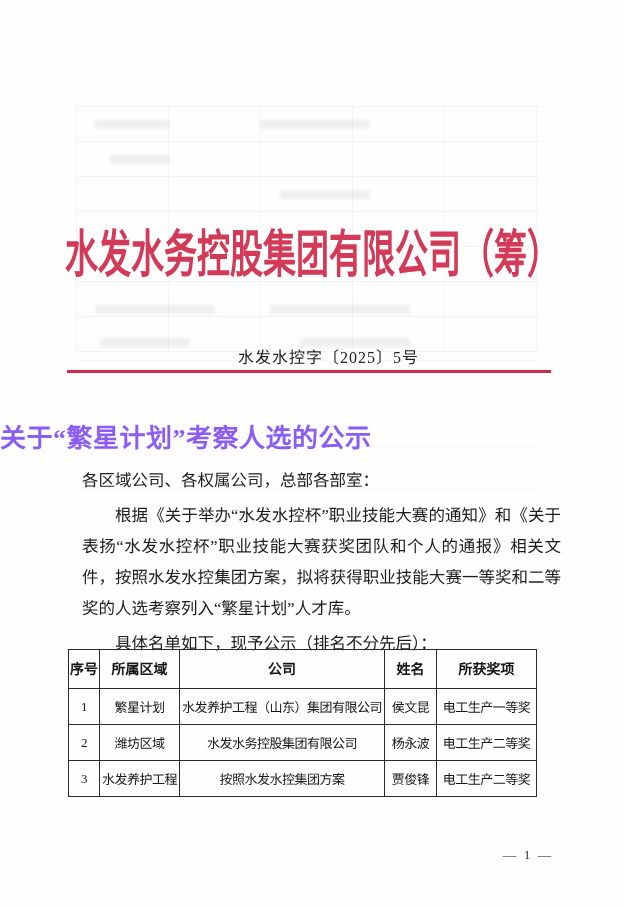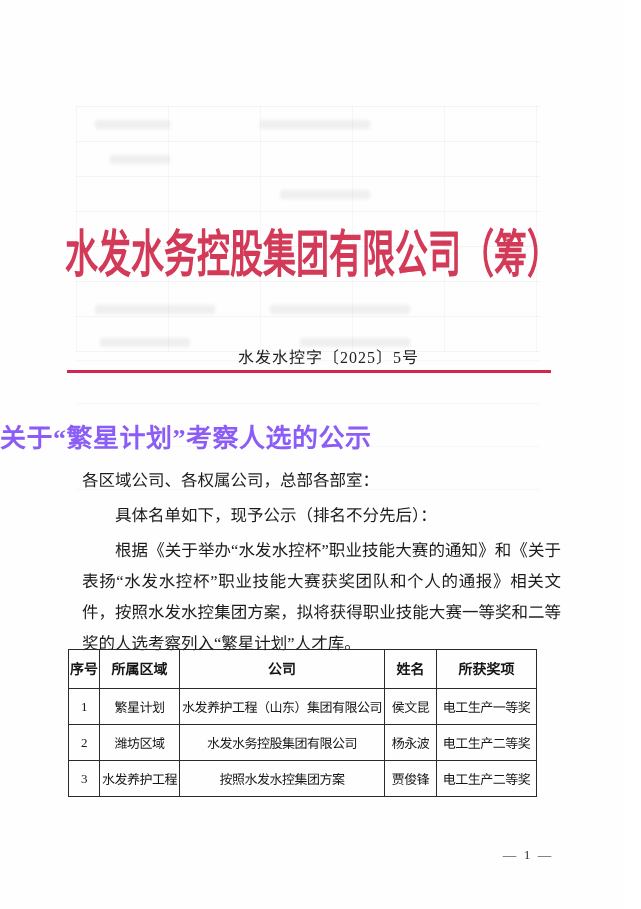--- a/index.html
+++ b/index.html
@@ -91,22 +91,22 @@
   <div class="letterhead" style="color: rgb(210, 58, 88);">水发水务控股集团有限公司（筹）</div>
 
   <div class="doc-number">水发水控字〔2025〕5号</div>
 
   <div class="red-divider" style="background: rgb(207, 41, 80);"></div>
 
   <div class="doc-title">关于“繁星计划”考察人选的公示</div>
 
   <div class="body-text">
     <p>各区域公司、各权属公司，总部各部室：</p>
+    <p class="indent">根据《关于举办“水发水控杯”职业技能大赛的通知》和《关于表扬“水发水控杯”职业技能大赛获奖团队和个人的通报》相关文件，按照水发水控集团方案，拟将获得职业技能大赛一等奖和二等奖的人选考察列入“繁星计划”人才库。</p>
     <p class="indent">具体名单如下，现予公示（排名不分先后）：</p>
-    <p class="indent">根据《关于举办“水发水控杯”职业技能大赛的通知》和《关于表扬“水发水控杯”职业技能大赛获奖团队和个人的通报》相关文件，按照水发水控集团方案，拟将获得职业技能大赛一等奖和二等奖的人选考察列入“繁星计划”人才库。</p>
   </div>
 
   <table class="award-table">
     <colgroup>
       <col style="width:31px">
       <col style="width:80px">
       <col style="width:205px">
       <col style="width:52px">
       <col style="width:100px">
     </colgroup>

